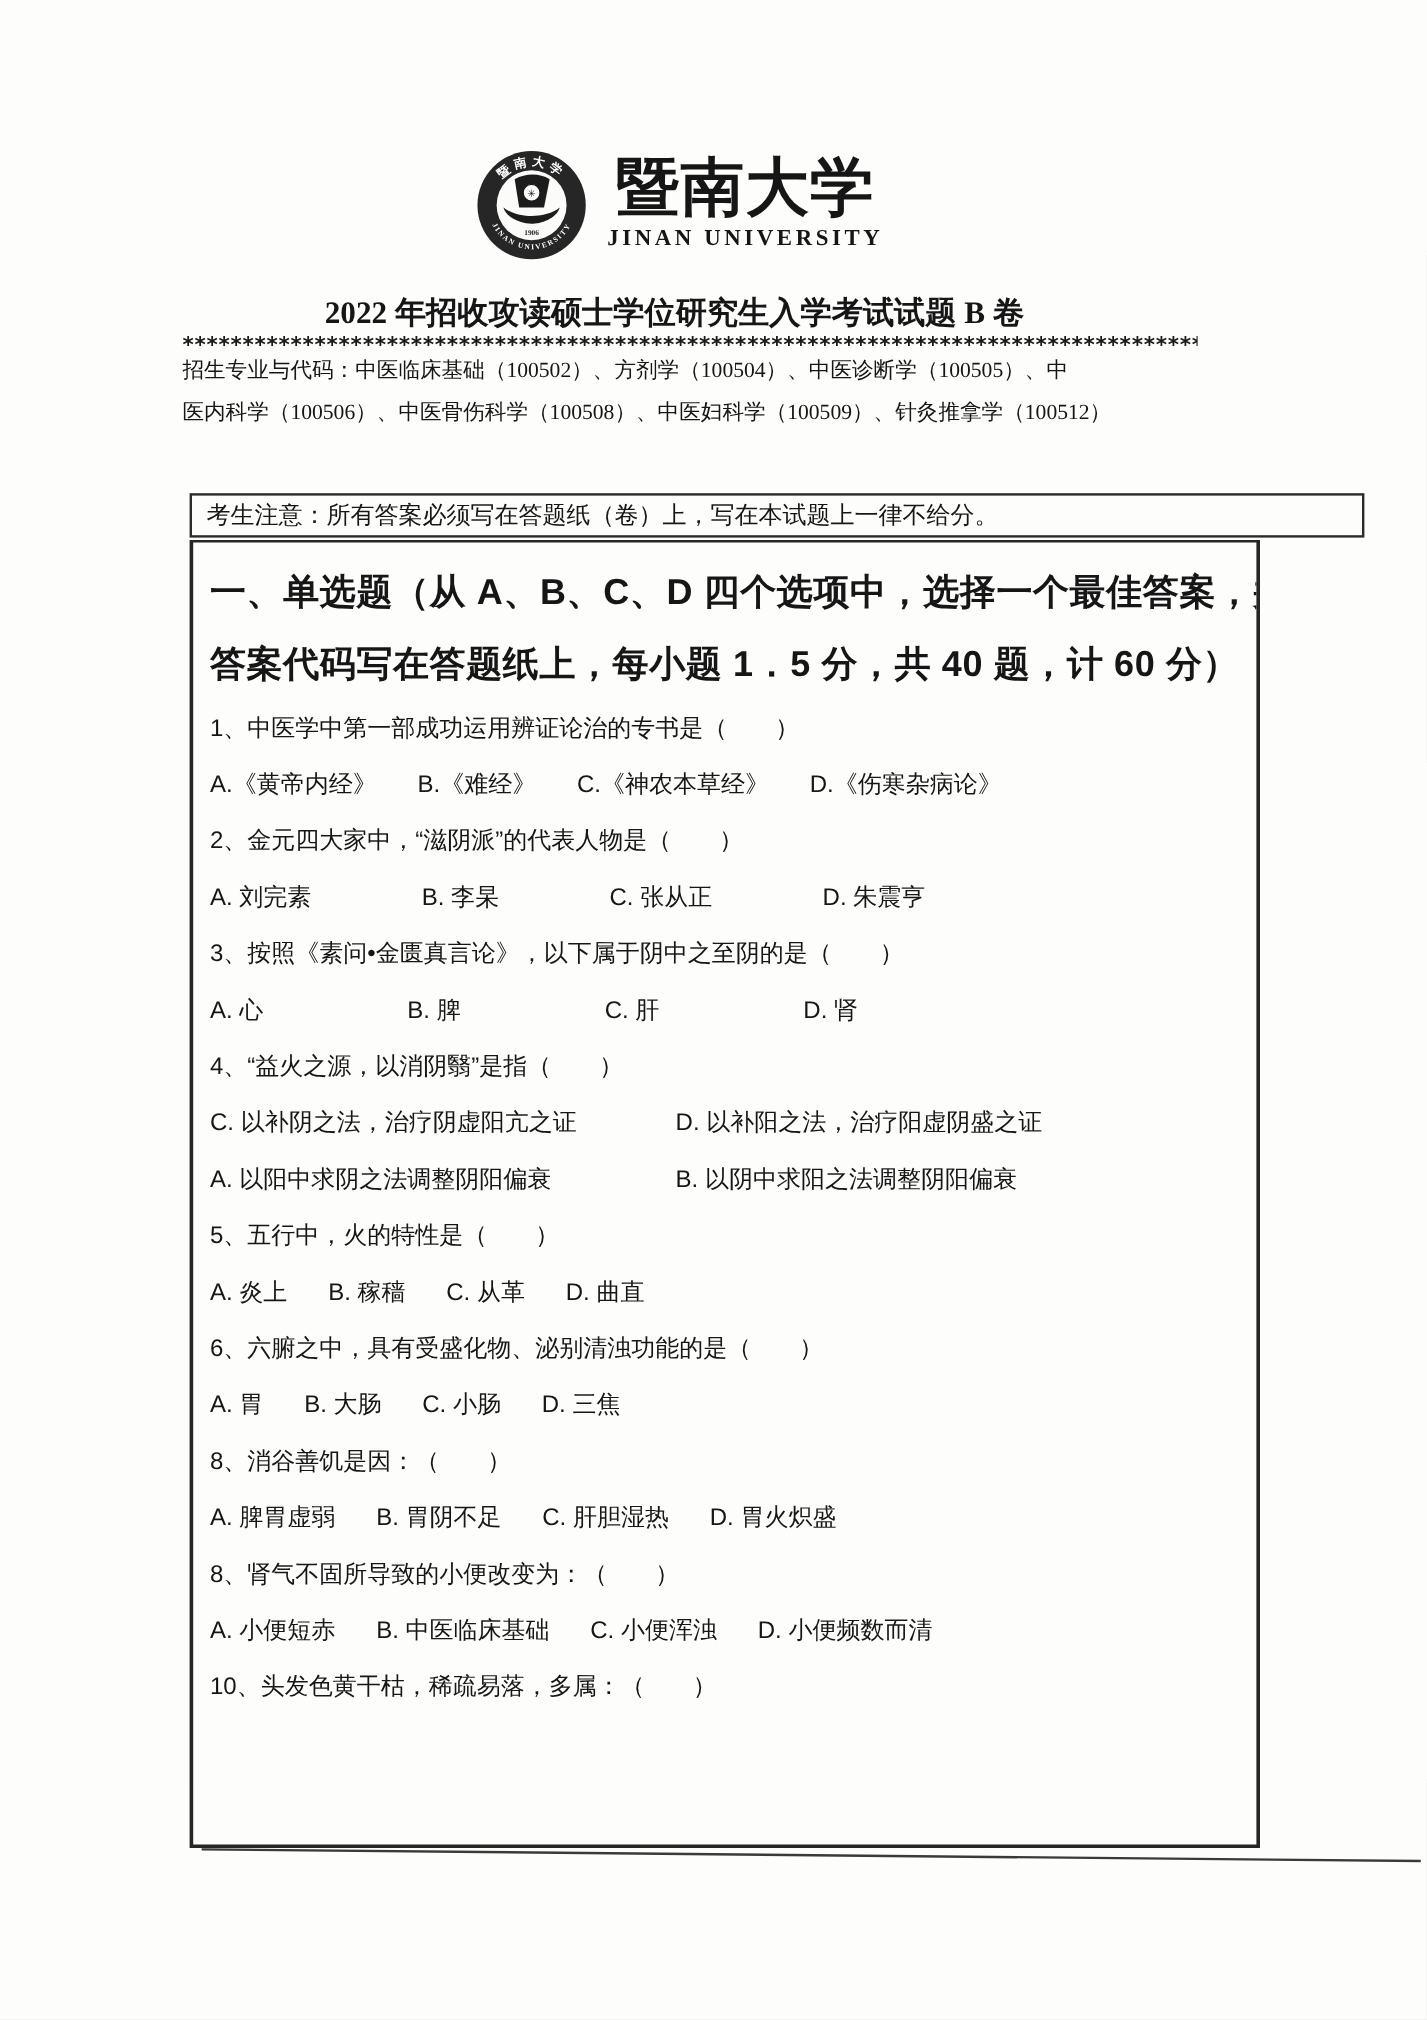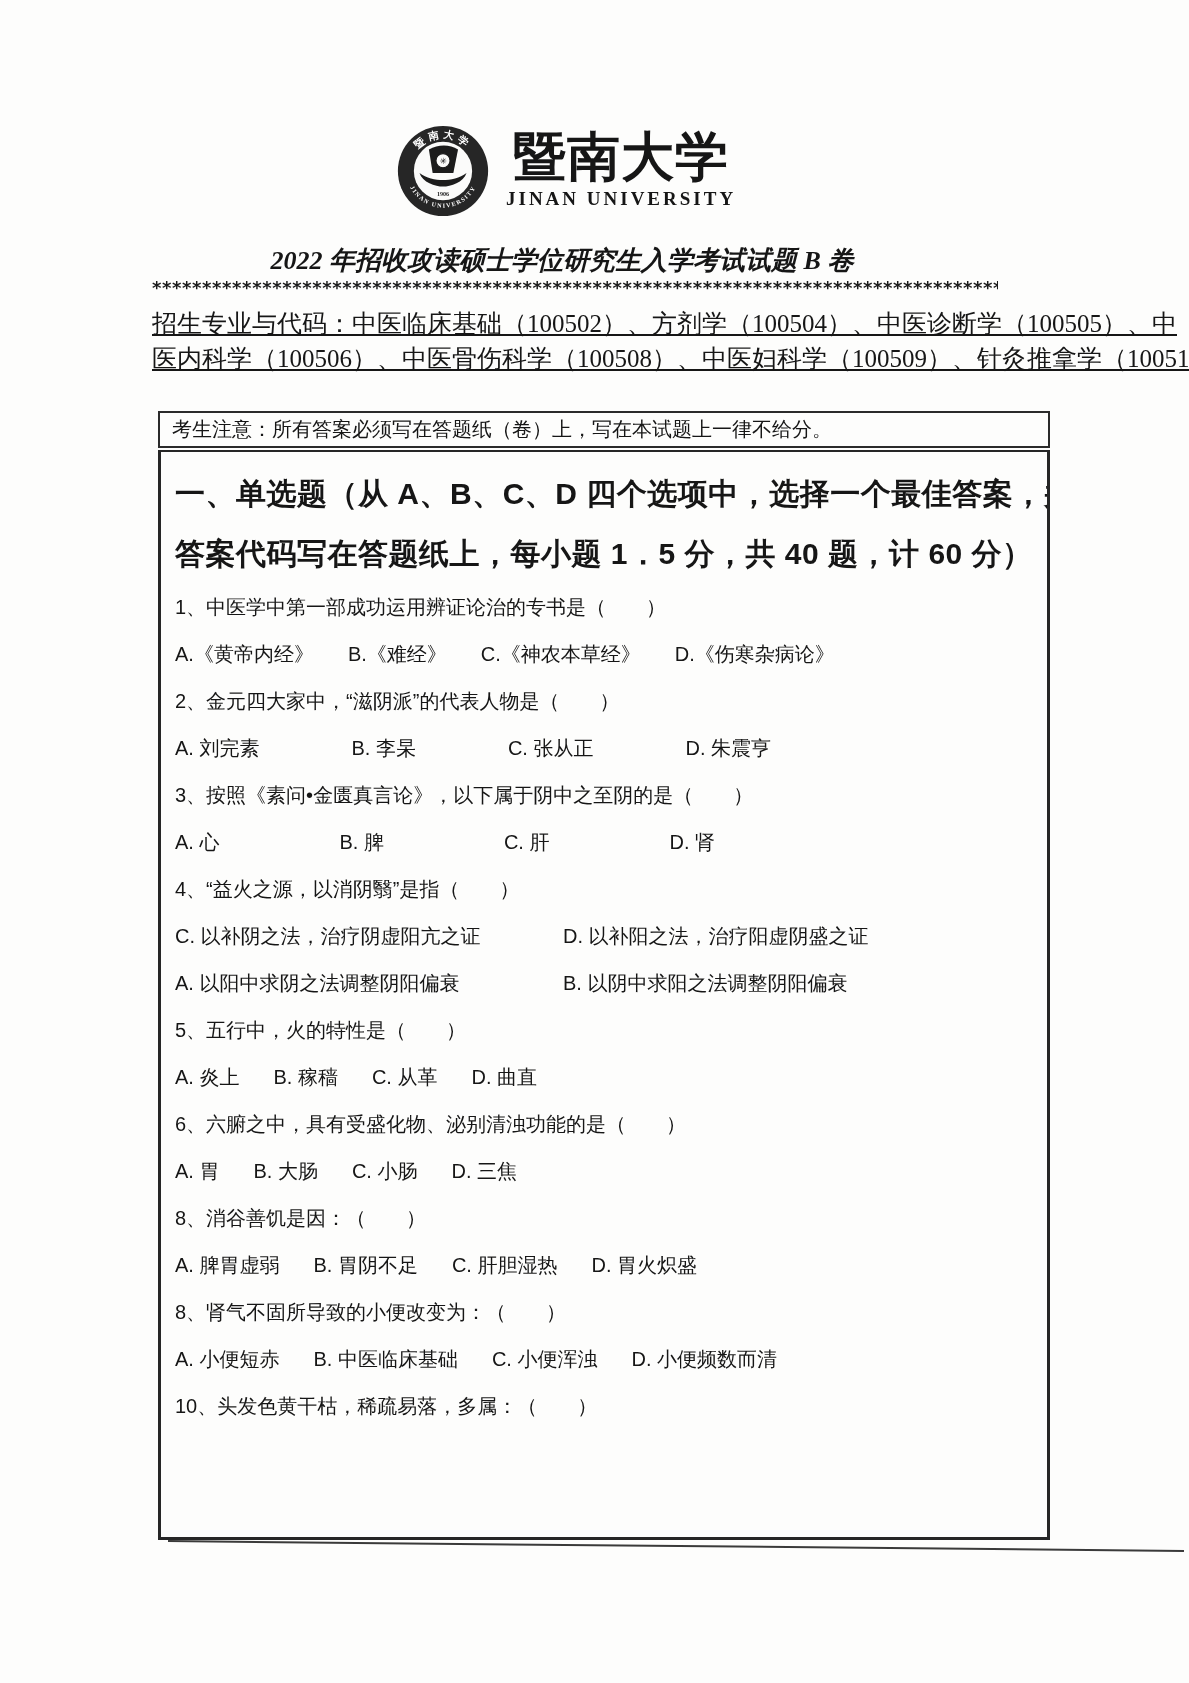--- a/index.html
+++ b/index.html
@@ -23,34 +23,34 @@
   }
   .uni-en {
     font-family:"Liberation Serif", serif;
     font-weight:700; font-size:19px; letter-spacing:3px;
     margin-top:2px; white-space:nowrap;
   }
   
   .title {
     position:absolute; top:243px; left:152px; width:820px;
     text-align:center; font-weight:700; font-size:26px;
-    font-family:"Liberation Serif", serif; white-space:nowrap;font-style:italic;
+    font-family:"Liberation Serif", serif; white-space:nowrap;
   }
   .divider {
     position:absolute; top:277px; left:152px; width:846px; height:26px;
     overflow:hidden; white-space:nowrap;
     font-family:"DejaVu Sans", sans-serif; font-weight:700;
     font-size:18px; letter-spacing:0.6px; color:#1b1b1b;
   }
   
-  .info { position:absolute; top:306px; left:152px; width:905px; font-size:25px;text-decoration:underline; }
+  .info { position:absolute; top:291px; left:152px; width:905px; font-size:18px; }
   .info-line { line-height:35px; white-space:nowrap; }
   
   .notice {
-    position:absolute; top:411px; left:158px; width:892px; height:37px;
+    position:absolute; top:411px; left:158px; width:979px; height:37px;
     border:2px solid #2b2b2b;
     display:flex; align-items:center; padding-left:12px;
     font-family:"Liberation Sans", sans-serif; font-size:20px;
     white-space:nowrap;
   }
   
   .main-box {
     position:absolute; top:450px; left:158px; width:892px; height:1090px;
     border:3px solid #262626; border-top-width:2px;
     padding:12px 10px 0 14px;

